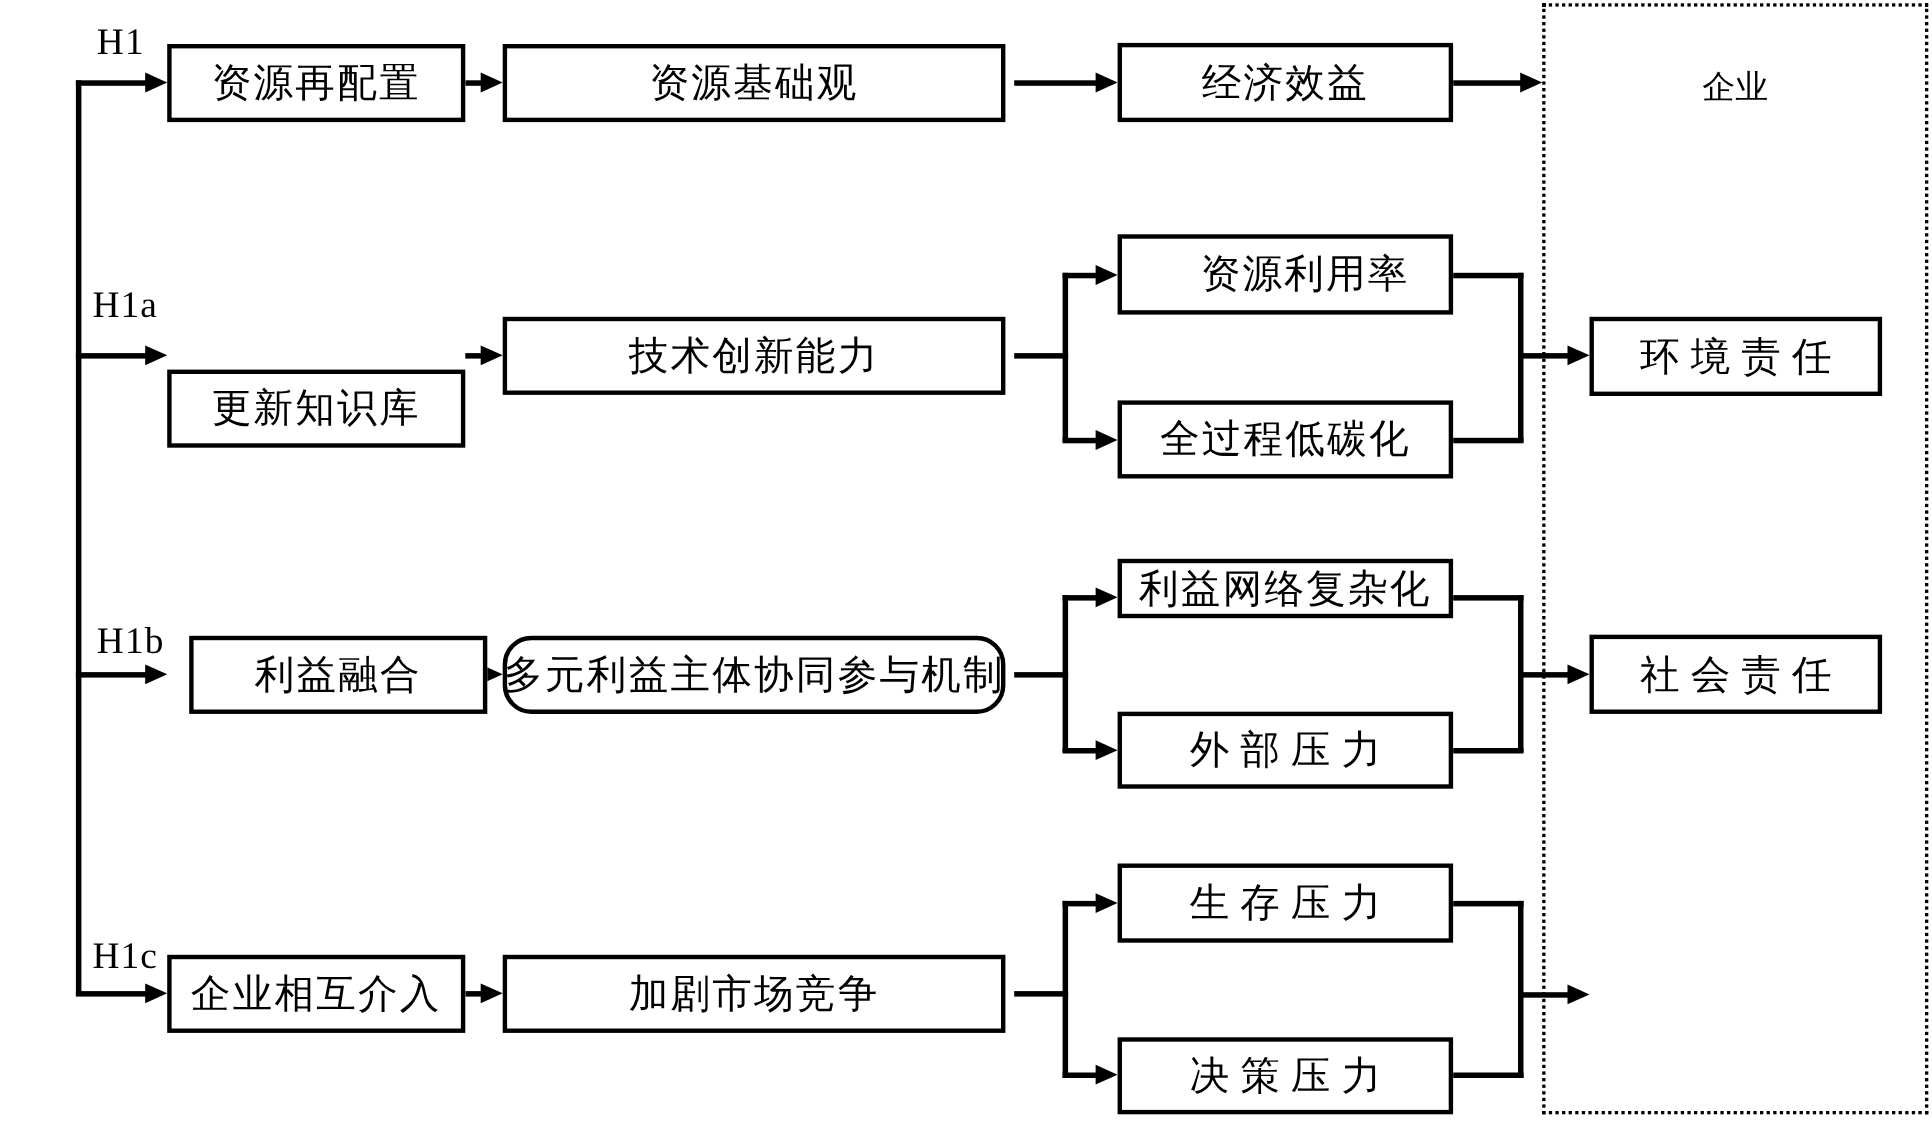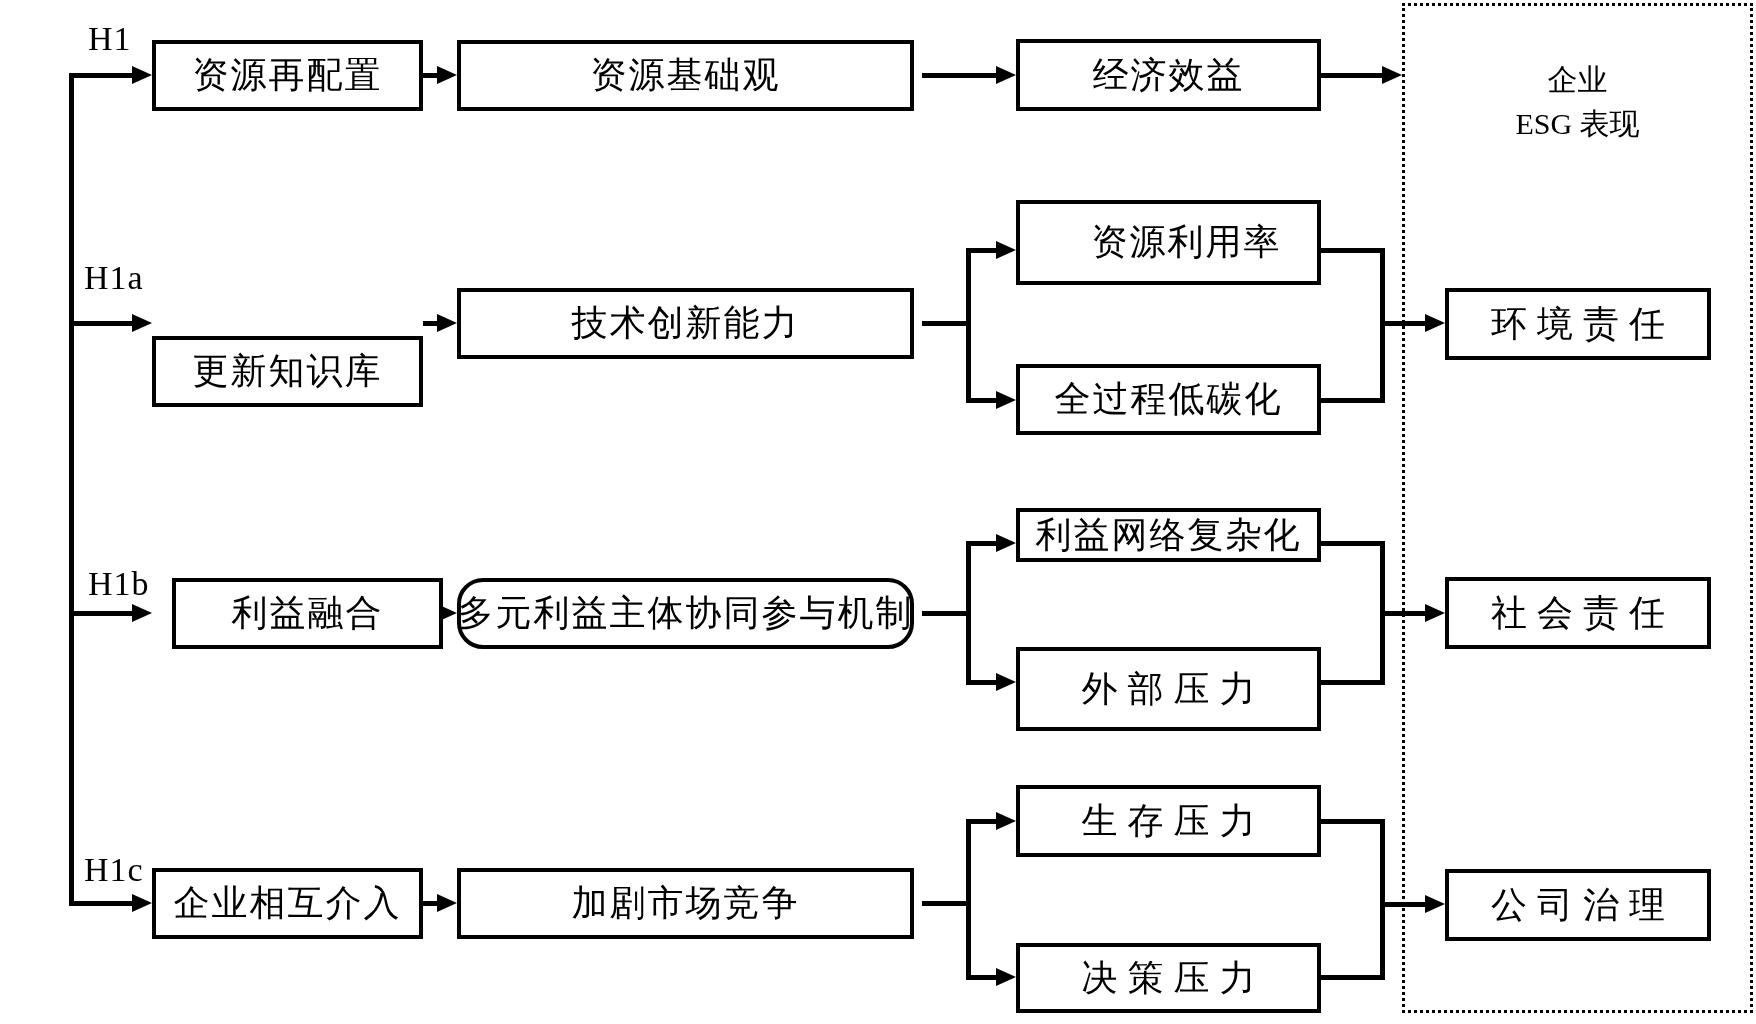--- a/index.html
+++ b/index.html
@@ -40,21 +40,20 @@
   .hlabel{position:absolute;font-size:34px;letter-spacing:1px;}
 </style>
 </head>
 <body>
 
 <div class="canvas">
 
   <div class="frame"></div>
   <div class="frame-title">
     <div>企业</div>
-    <div>ESG 表现</div>
   </div>
 
   <div class="vl" style="left:69px;top:73px;height:832px;"></div>
 
   <div class="hl" style="left:69px;top:73px;width:65px;"></div>
   <div class="ah" style="left:132px;top:66px;"></div>
   <div class="hl" style="left:69px;top:321px;width:65px;"></div>
   <div class="ah" style="left:132px;top:314px;"></div>
   <div class="hl" style="left:69px;top:611px;width:65px;"></div>
   <div class="ah" style="left:132px;top:604px;"></div>
@@ -119,30 +118,29 @@
   <div class="hlabel" style="left:88px;top:565px;">H1b</div>
   <div class="hlabel" style="left:84px;top:851px;">H1c</div>
 
 
   <div class="node c1" style="top:40px;">资源再配置</div>
   <div class="node c2" style="top:40px;">资源基础观</div>
   <div class="node c3" style="top:39px;height:72px;">经济效益</div>
 
   <div class="node c1" style="top:288px;margin-top:48px;">更新知识库</div>
   <div class="node c2" style="top:288px;">技术创新能力</div>
-  <div class="node c3" style="top:200px;height:85px;padding-left:36px;">资源利用率</div>
+  <div class="node c3" style="top:213px;height:73px;padding-left:36px;">资源利用率</div>
   <div class="node c3" style="top:364px;height:71px;">全过程低碳化</div>
 
   <div class="node c1" style="top:578px;margin-left:20px;">利益融合</div>
   <div class="node c2" style="top:578px;border-radius:26px;">多元利益主体协同参与机制</div>
   <div class="node c3" style="top:508px;height:54px;">利益网络复杂化</div>
-  <div class="node c3 wide" style="top:647px;height:84px;">外部压力</div>
+  <div class="node c3 wide" style="top:647px;height:70px;">外部压力</div>
 
   <div class="node c1" style="top:868px;">企业相互介入</div>
   <div class="node c2" style="top:868px;">加剧市场竞争</div>
   <div class="node c3 wide" style="top:785px;height:72px;">生存压力</div>
   <div class="node c3 wide" style="top:943px;height:70px;text-align:right;">决策压力</div>
 
   <div class="node esgbox wide" style="top:288px;">环境责任</div>
   <div class="node esgbox wide" style="top:577px;">社会责任</div>
-  <div class="node esgbox wide" style="top:869px;">公司治理</div>
 
 </div>
 
 </body></html>

